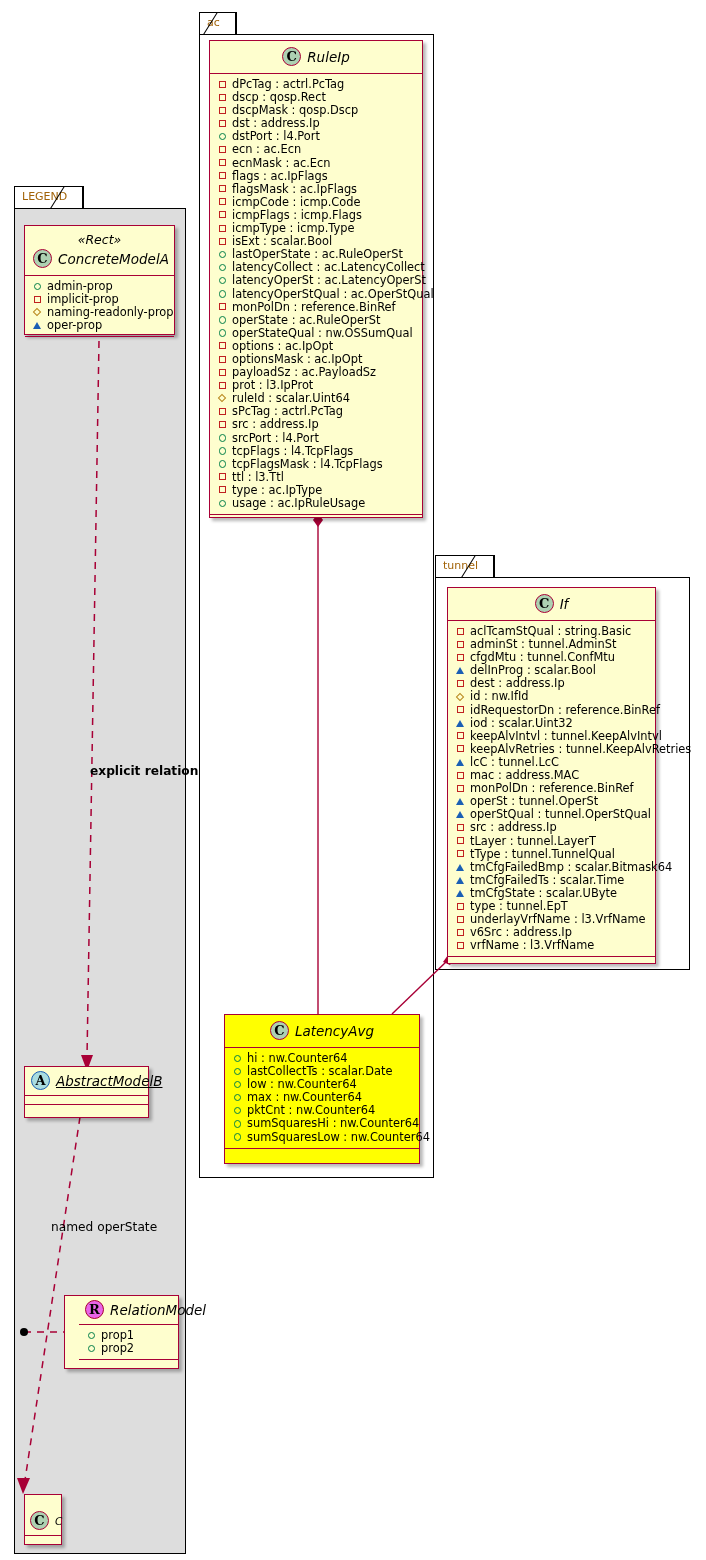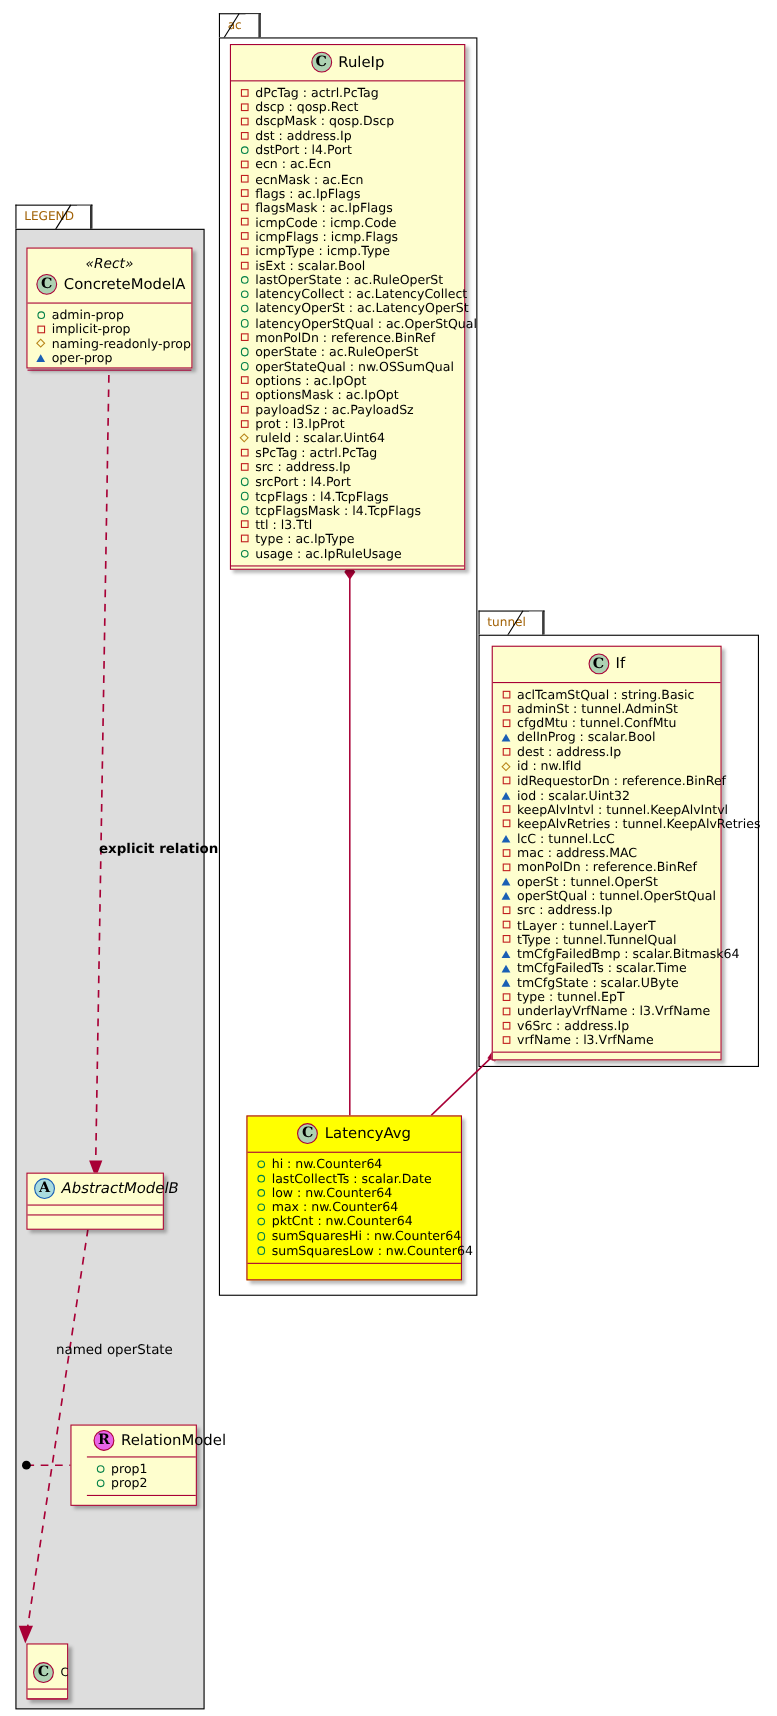--- a/index.html
+++ b/index.html
@@ -194,22 +194,22 @@
     line-height: 17px;
     text-align: center;
     vertical-align: middle;
     margin-right: 6px;
     color: #000000;
     box-sizing: border-box;
   }
   .badge.c { background: #add1b2; }
   .badge.a { background: #a9dcdf; border-color:#1a5fb4; }
   .badge.r { background: #e864e8; }
-  .title-name { vertical-align: middle; }
-  .title-name.italic { font-style: italic; }
+  .title-name { vertical-align: middle; font-style: italic; }
+  .title-name.italic { font-style: italic; text-decoration: underline; }
   .label-text {
     position: absolute;
     font-size: 12.2px;
     color: #000000;
     white-space: nowrap;
   }
 </style>
 </head>
 <body>
 

